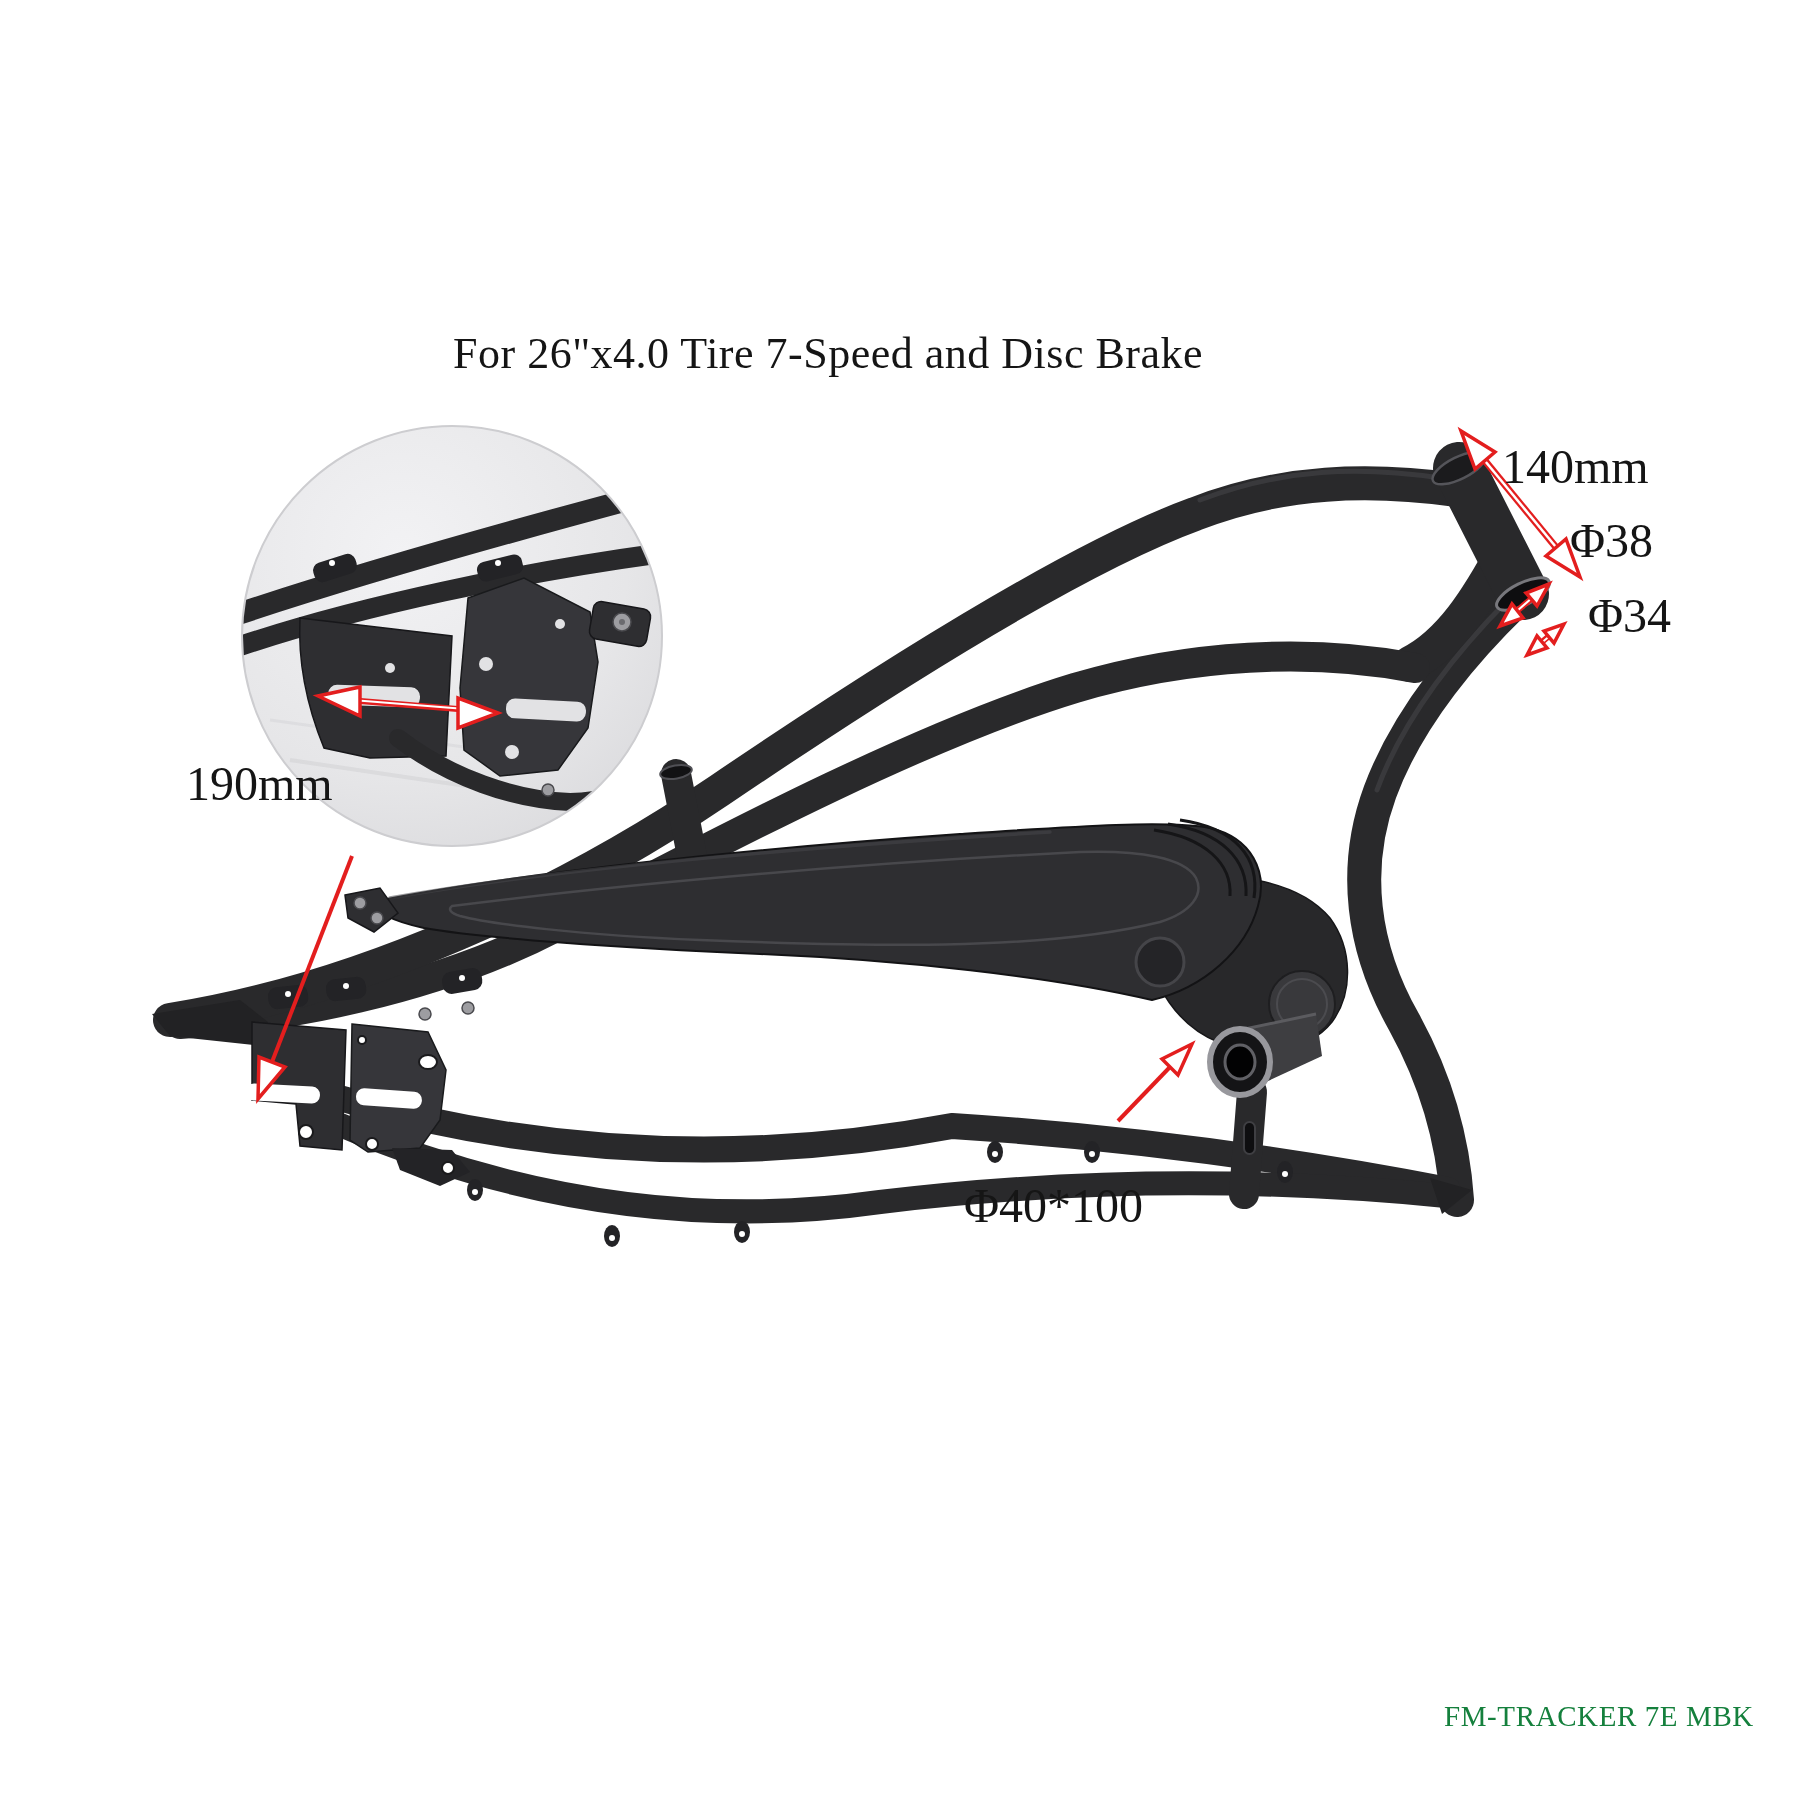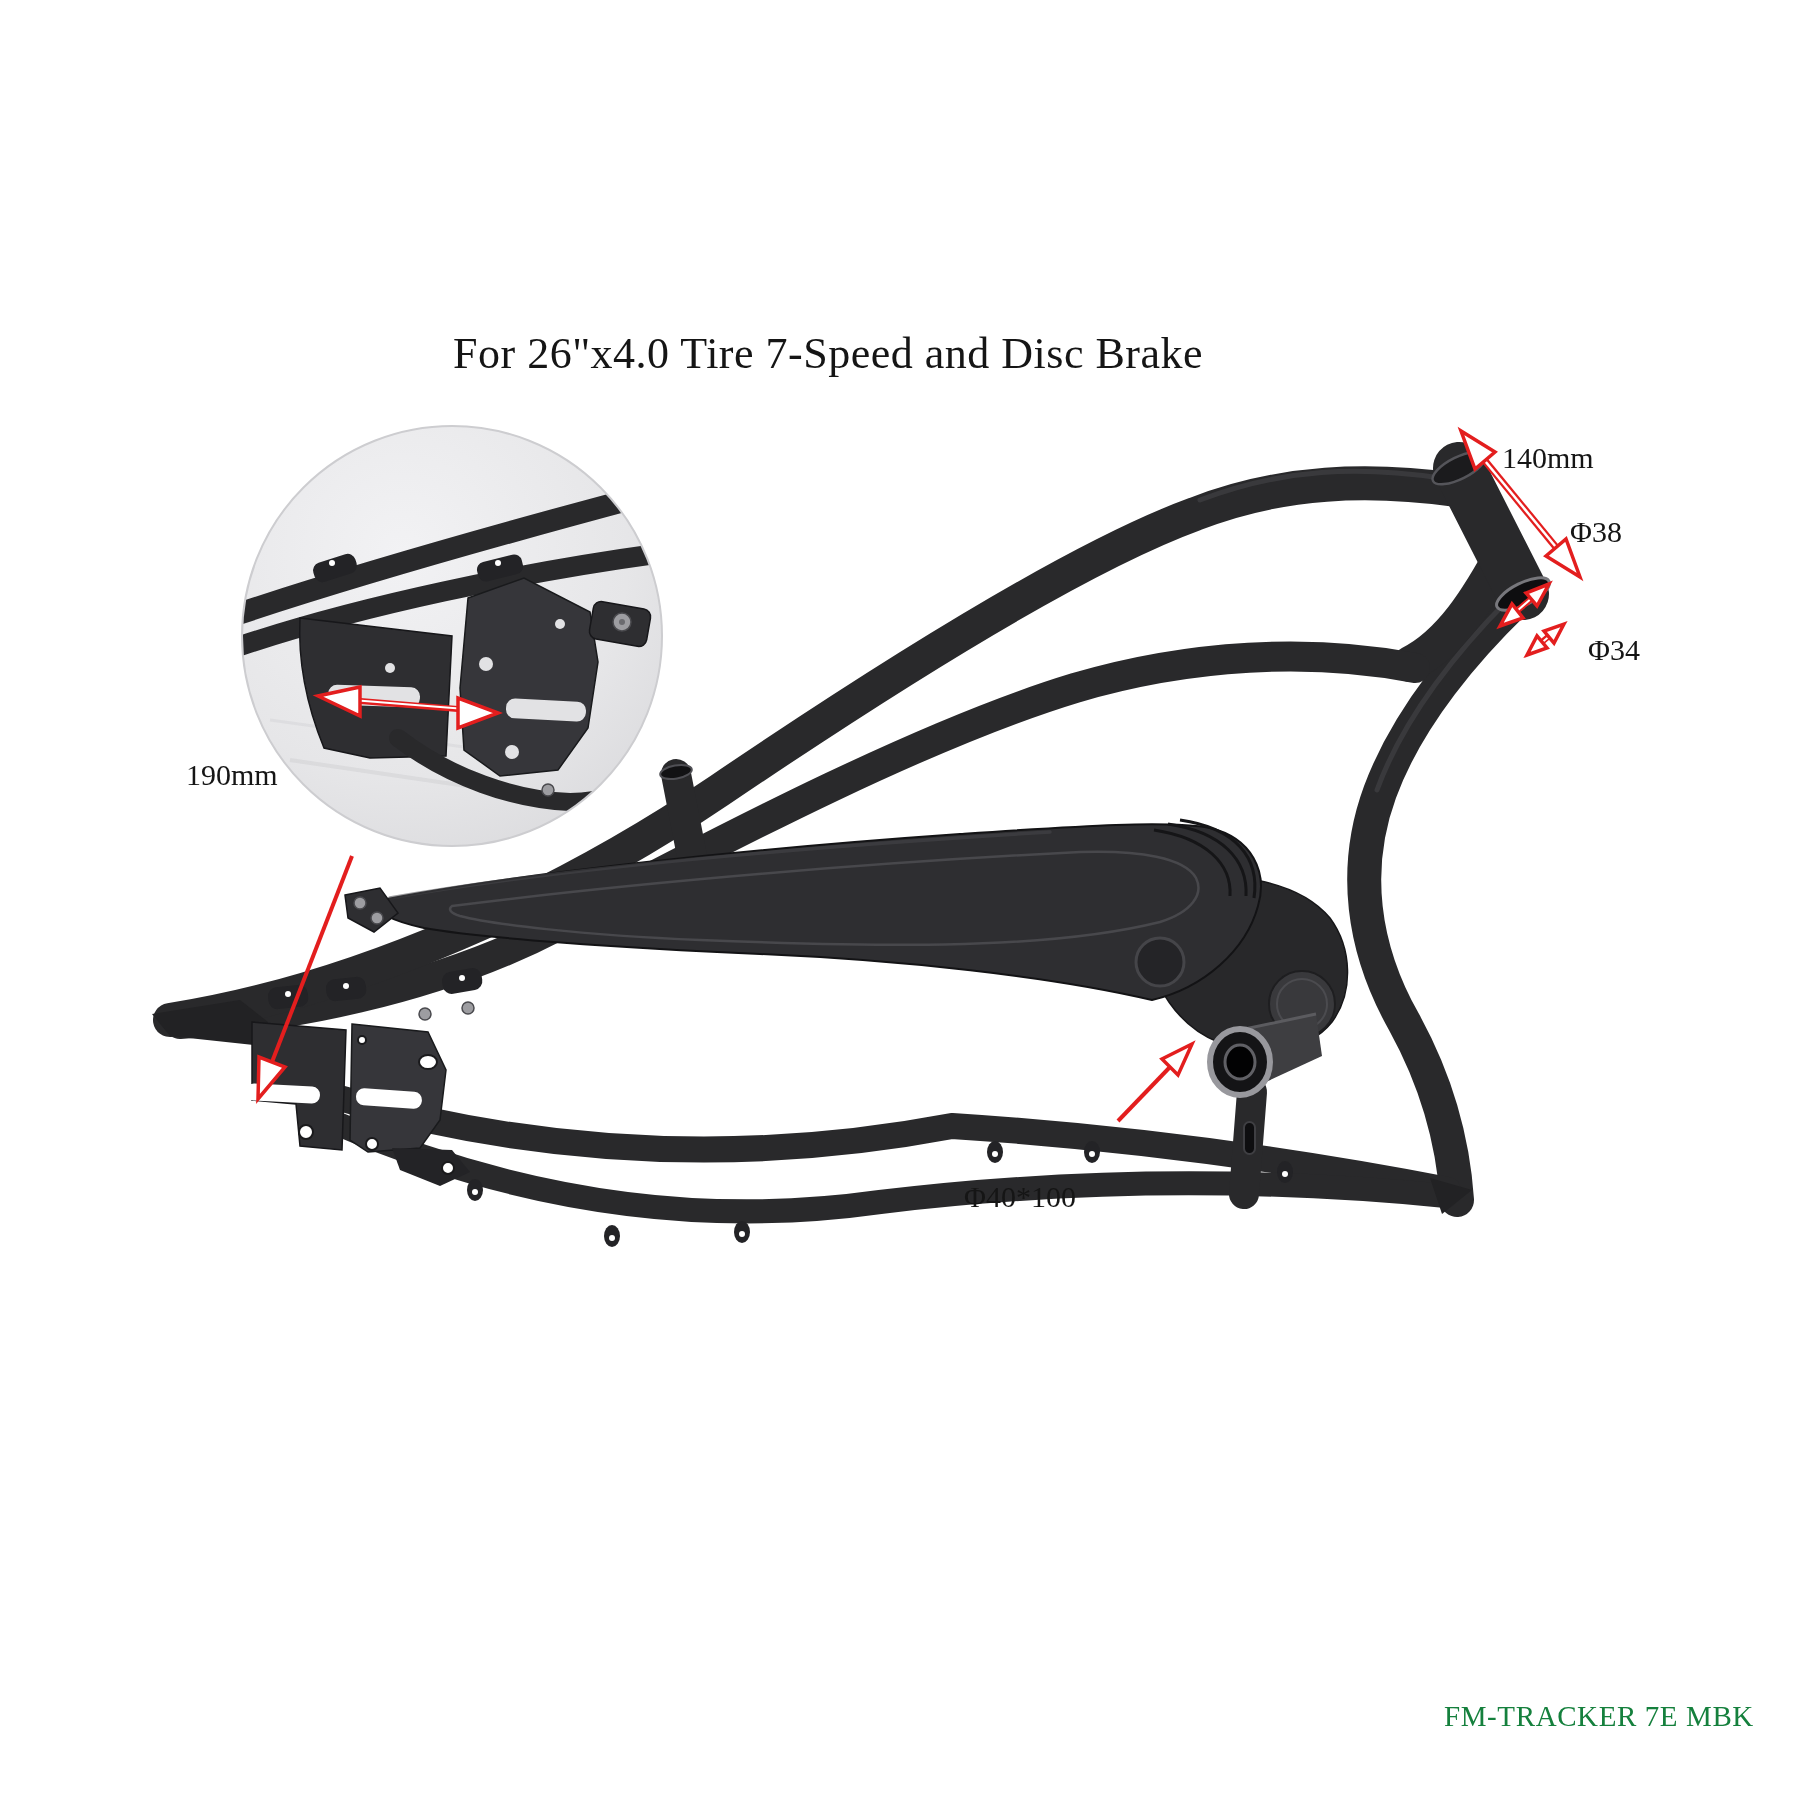--- a/index.html
+++ b/index.html
@@ -1,21 +1,21 @@
 <!DOCTYPE html>
 <html style="--accent-red: #e31e1e; --frame-color: #29292b; --background: #ffffff; --inset-background: #e4e4e6;"><head>
 <meta charset="utf-8">
 <style>
   html,body{margin:0;padding:0;background:#fff;}
   .canvas{position:relative;width:1800px;height:1800px;background:var(--background,#fff);overflow:hidden;
           font-family:"Liberation Serif", serif;}
   .canvas svg{position:absolute;left:0;top:0;}
   .lbl{position:absolute;color:#151515;white-space:nowrap;line-height:1;}
   .title{font-size:44px;letter-spacing:0.5px;transform:translateX(-50%);}
-  .dim{font-size:30px;}
+  .dim{font-size:48px;}
   .model{font-size:29px;letter-spacing:0.6px;color:#15803d;}
   
   .tube{fill:none;stroke:var(--frame-color,#29292b);stroke-linecap:round;}
   .tube-hl{fill:none;stroke:#47474b;stroke-linecap:round;opacity:.55;}
   .plate{fill:#2e2e31;stroke:#17171a;stroke-width:1.5;}
   .plate2{fill:#36363a;stroke:#191a1c;stroke-width:1.5;}
   .hole{fill:var(--background,#fff);stroke:#1a1a1c;stroke-width:2;}
   .slot{fill:var(--background,#fff);}
   .islot{fill:#e2e2e4;}
   .bolt{fill:#9d9da1;stroke:#4a4a4e;stroke-width:1.5;}
@@ -230,20 +230,20 @@
       </g>
     </g>
   </svg>
 
   <div class="lbl title" style="left:828px;top:332px;">For 26"x4.0 Tire 7-Speed and Disc Brake</div>
 
   <div class="lbl dim" style="left:1502px;top:443px;">140mm</div>
 
   <div class="lbl dim" style="left:1570px;top:517px;">Φ38</div>
 
-  <div class="lbl dim" style="left:1588px;top:592px;margin-top:43px;">Φ34</div>
+  <div class="lbl dim" style="left:1588px;top:592px;">Φ34</div>
 
   <div class="lbl dim" style="left:186px;top:760px;">190mm</div>
 
   <div class="lbl dim" style="left:964px;top:1182px;">Φ40*100</div>
 
   <div class="lbl model" style="left:1444px;top:1702px;">FM-TRACKER 7E MBK</div>
 </div>
 
 </body></html>

